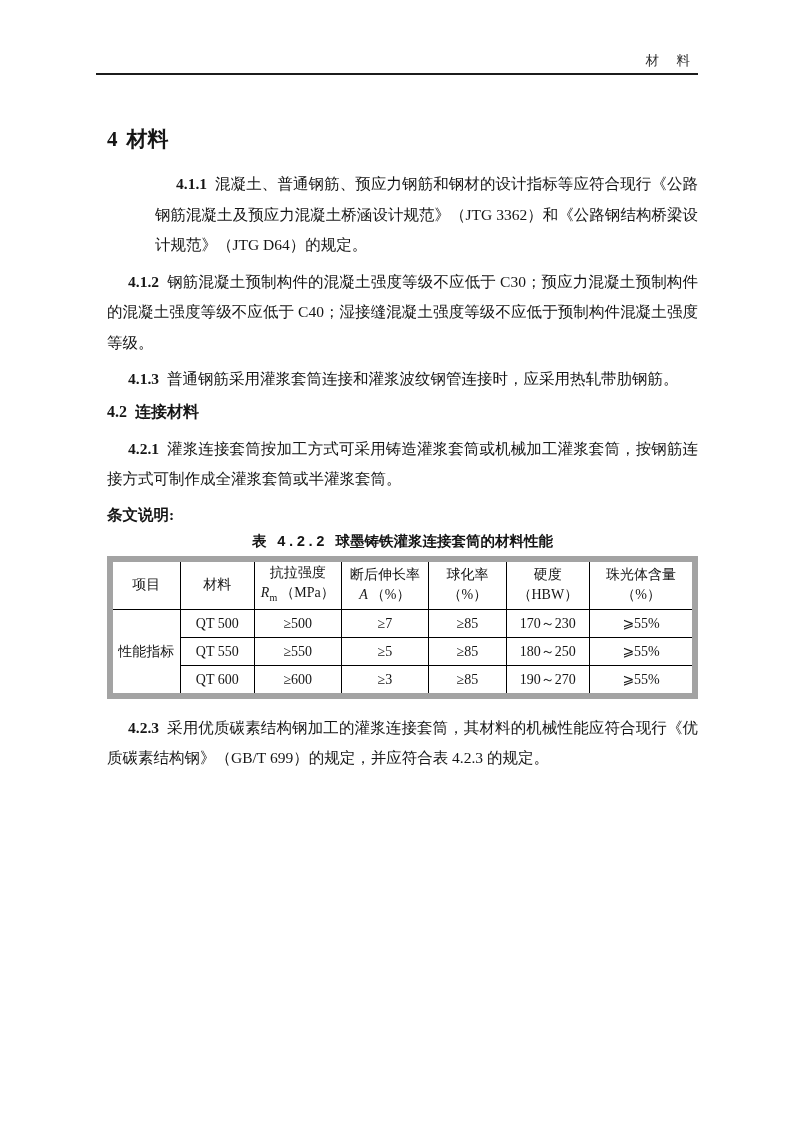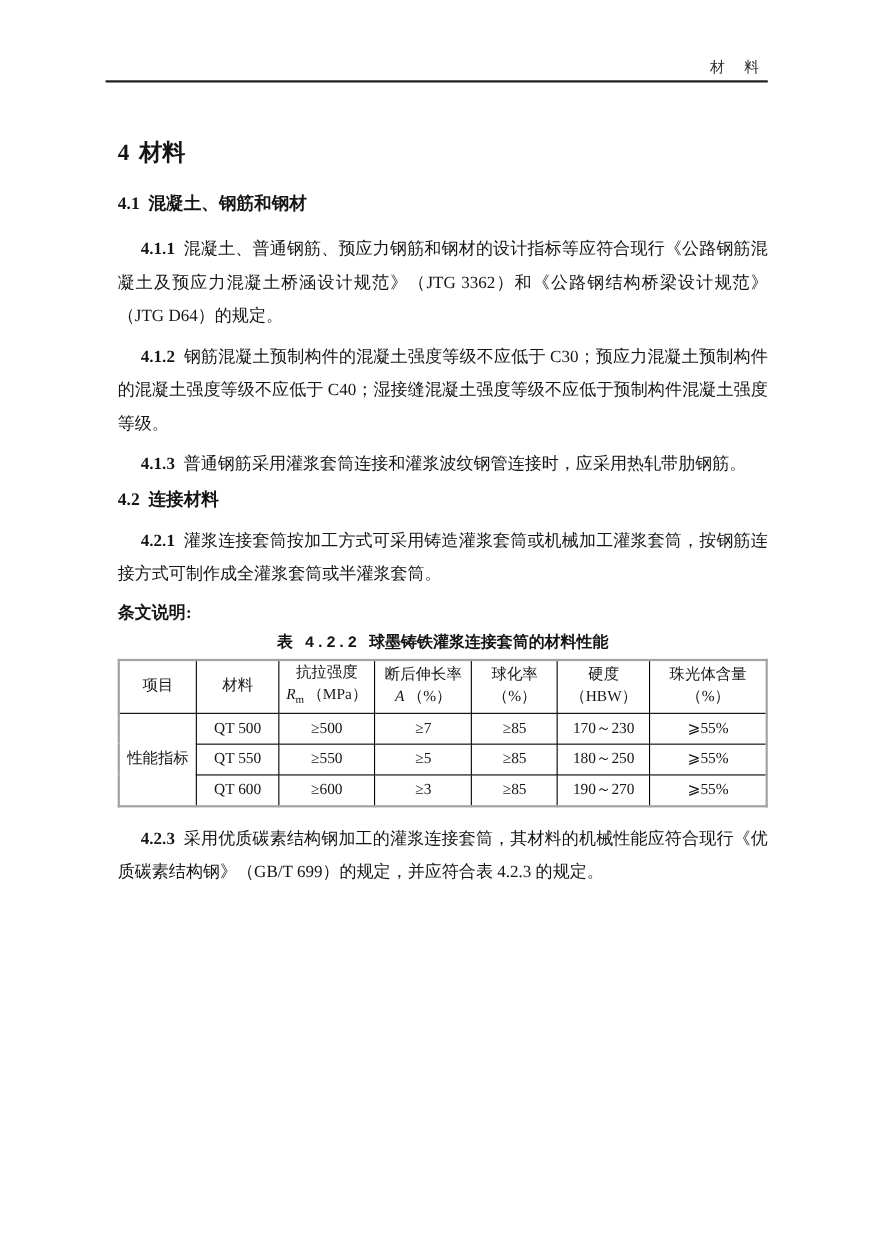--- a/index.html
+++ b/index.html
@@ -18,31 +18,31 @@
   .content{position:absolute;top:127px;left:107px;width:591px;}
   .chapter-title{font-size:21px;font-weight:bold;line-height:23px;
     font-family:"Liberation Sans","DejaVu Sans",sans-serif;}
   .chapter-title .num{font-family:"Liberation Serif","DejaVu Serif",serif;margin-right:9px;}
   .section-heading{margin-top:27px;font-size:16px;font-weight:bold;line-height:17px;
     font-family:"Liberation Sans","DejaVu Sans",sans-serif;}
   .section-heading .num{font-family:"Liberation Serif","DejaVu Serif",serif;margin-right:8px;}
   .section-heading.second{margin-top:8px;}
   .clause{margin:0;font-size:15.5px;line-height:30.5px;text-align:justify;text-indent:21px;}
   .clause .cnum{font-weight:bold;margin-right:8px;}
-  .m18{margin-top:18px;} .m6{margin-top:6px;} .m14{margin-top:14px;} .m3{margin-top:3px;}
+  .m18{margin-top:18px;margin-left:48px;} .m6{margin-top:6px;} .m14{margin-top:14px;} .m3{margin-top:3px;}
   .commentary-label{margin-top:10px;font-size:15.5px;font-weight:bold;line-height:20px;}
   .commentary{margin:8px 0 0 0;font-size:15.5px;font-style:italic;line-height:30.5px;
     text-align:justify;text-indent:35px;letter-spacing:0.4px;}
   
   .table-block{margin-top:9px;}
   .table-caption{text-align:center;font-size:14.5px;font-weight:bold;line-height:16px;
     font-family:Liberation Mono, monospace;}
   .table-caption .cap-label{margin-right:10px;letter-spacing:1px;}
   table.spec{width:100%;margin-top:6px;border-collapse:collapse;table-layout:fixed;
-    border:2px solid #a3a3a3;}
+    border:6px solid #a3a3a3;}
   table.spec td{border:1px solid #000;text-align:center;vertical-align:middle;
     font-size:14px;padding:1px 2px;color:#151515;}
   table.spec td.th{height:45px;line-height:20px;}
   table.spec td.val{height:25px;line-height:25px;}
   .formula i{font-style:italic;}
   .formula sub{font-size:10px;}
   .formula .unit{margin-left:3px;}
   .footer-pagenum{position:absolute;top:1042px;left:0;width:793px;text-align:right;
     font-size:13px;color:#222;}
 </style>
@@ -54,23 +54,20 @@
   <div class="running-header">
     <span>材　料</span>
   </div>
 
   <div class="content">
 
     <div class="chapter-title">
       <span class="num">4</span><span>材料</span>
     </div>
 
-    <div class="section-heading">
-      <span class="num">4.1</span><span>混凝土、钢筋和钢材</span>
-    </div>
 
     <p class="clause m18">
       <span class="cnum">4.1.1</span><span>混凝土、普通钢筋、预应力钢筋和钢材的设计指标等应符合现行《公路钢筋混凝土及预应力混凝土桥涵设计规范》（JTG 3362）和《公路钢结构桥梁设计规范》（JTG D64）的规定。</span>
     </p>
 
     <p class="clause m6">
       <span class="cnum">4.1.2</span><span>钢筋混凝土预制构件的混凝土强度等级不应低于 C30；预应力混凝土预制构件的混凝土强度等级不应低于 C40；湿接缝混凝土强度等级不应低于预制构件混凝土强度等级。</span>
     </p>
 
     <p class="clause m6">

